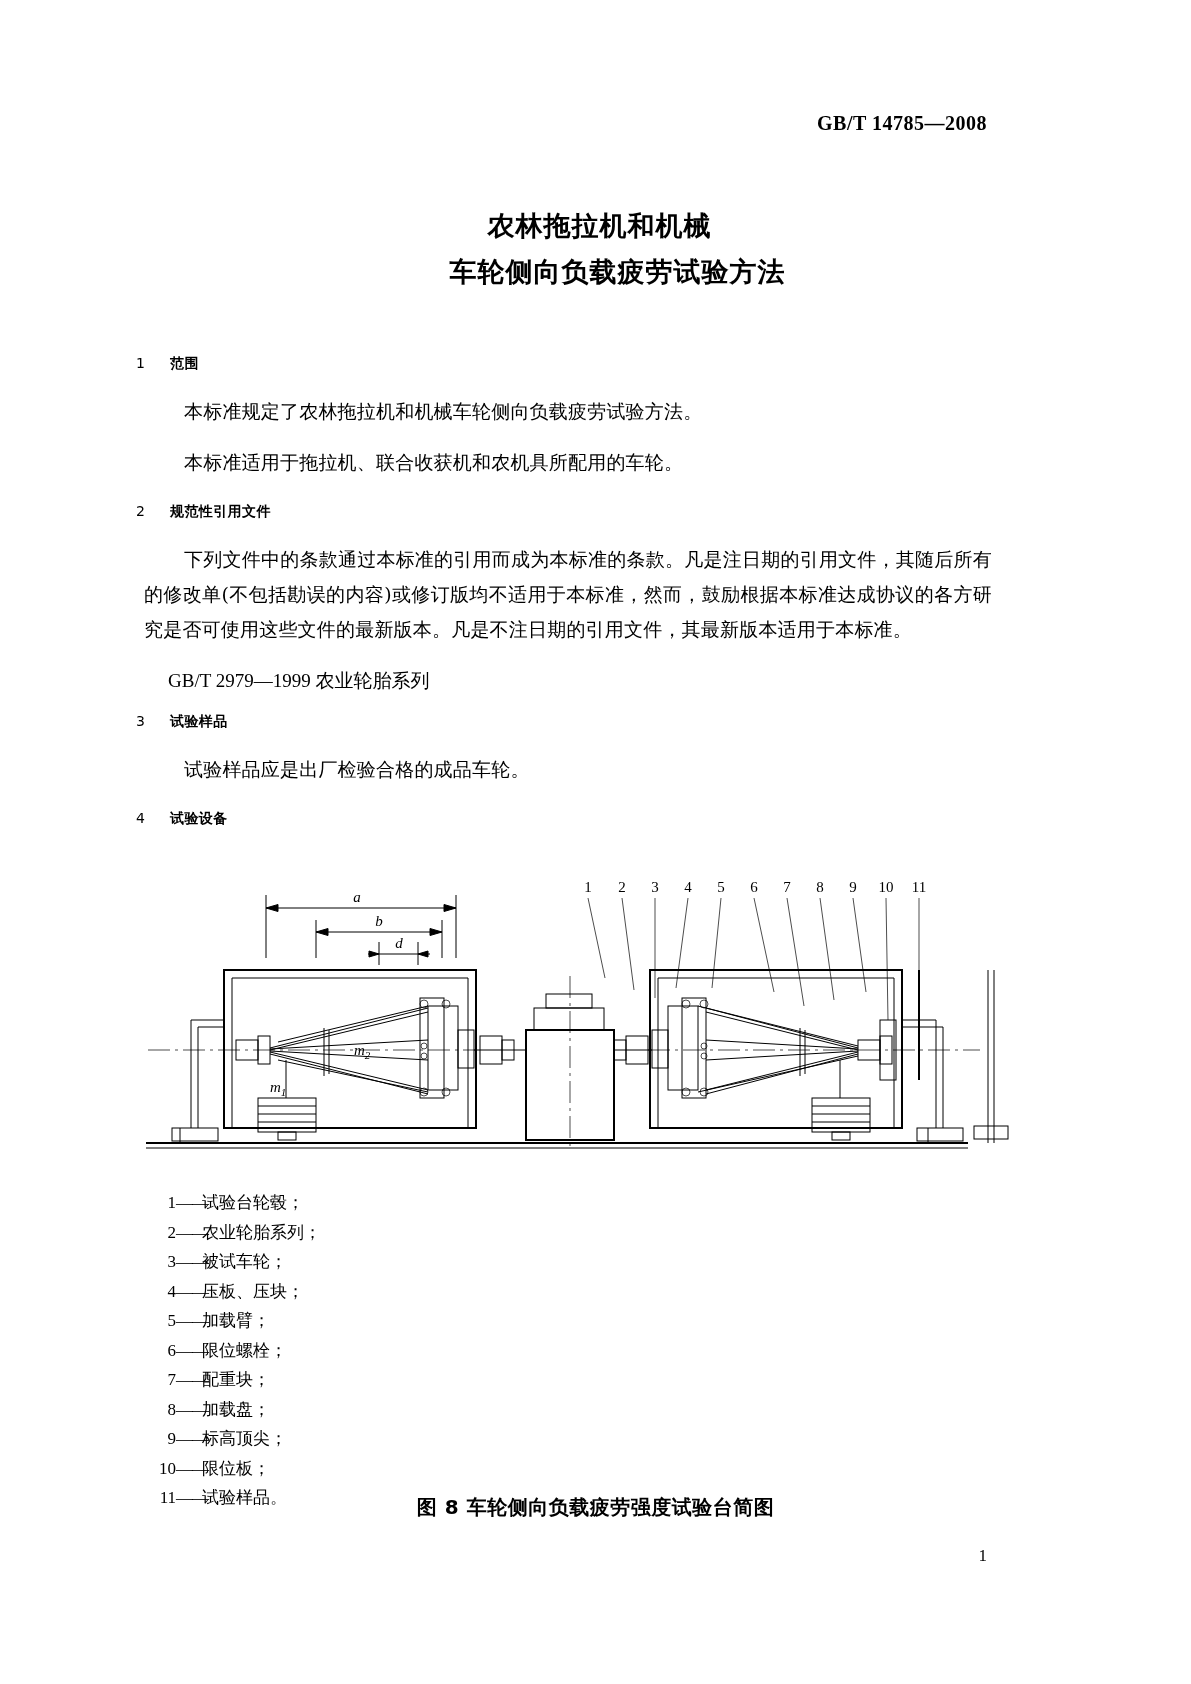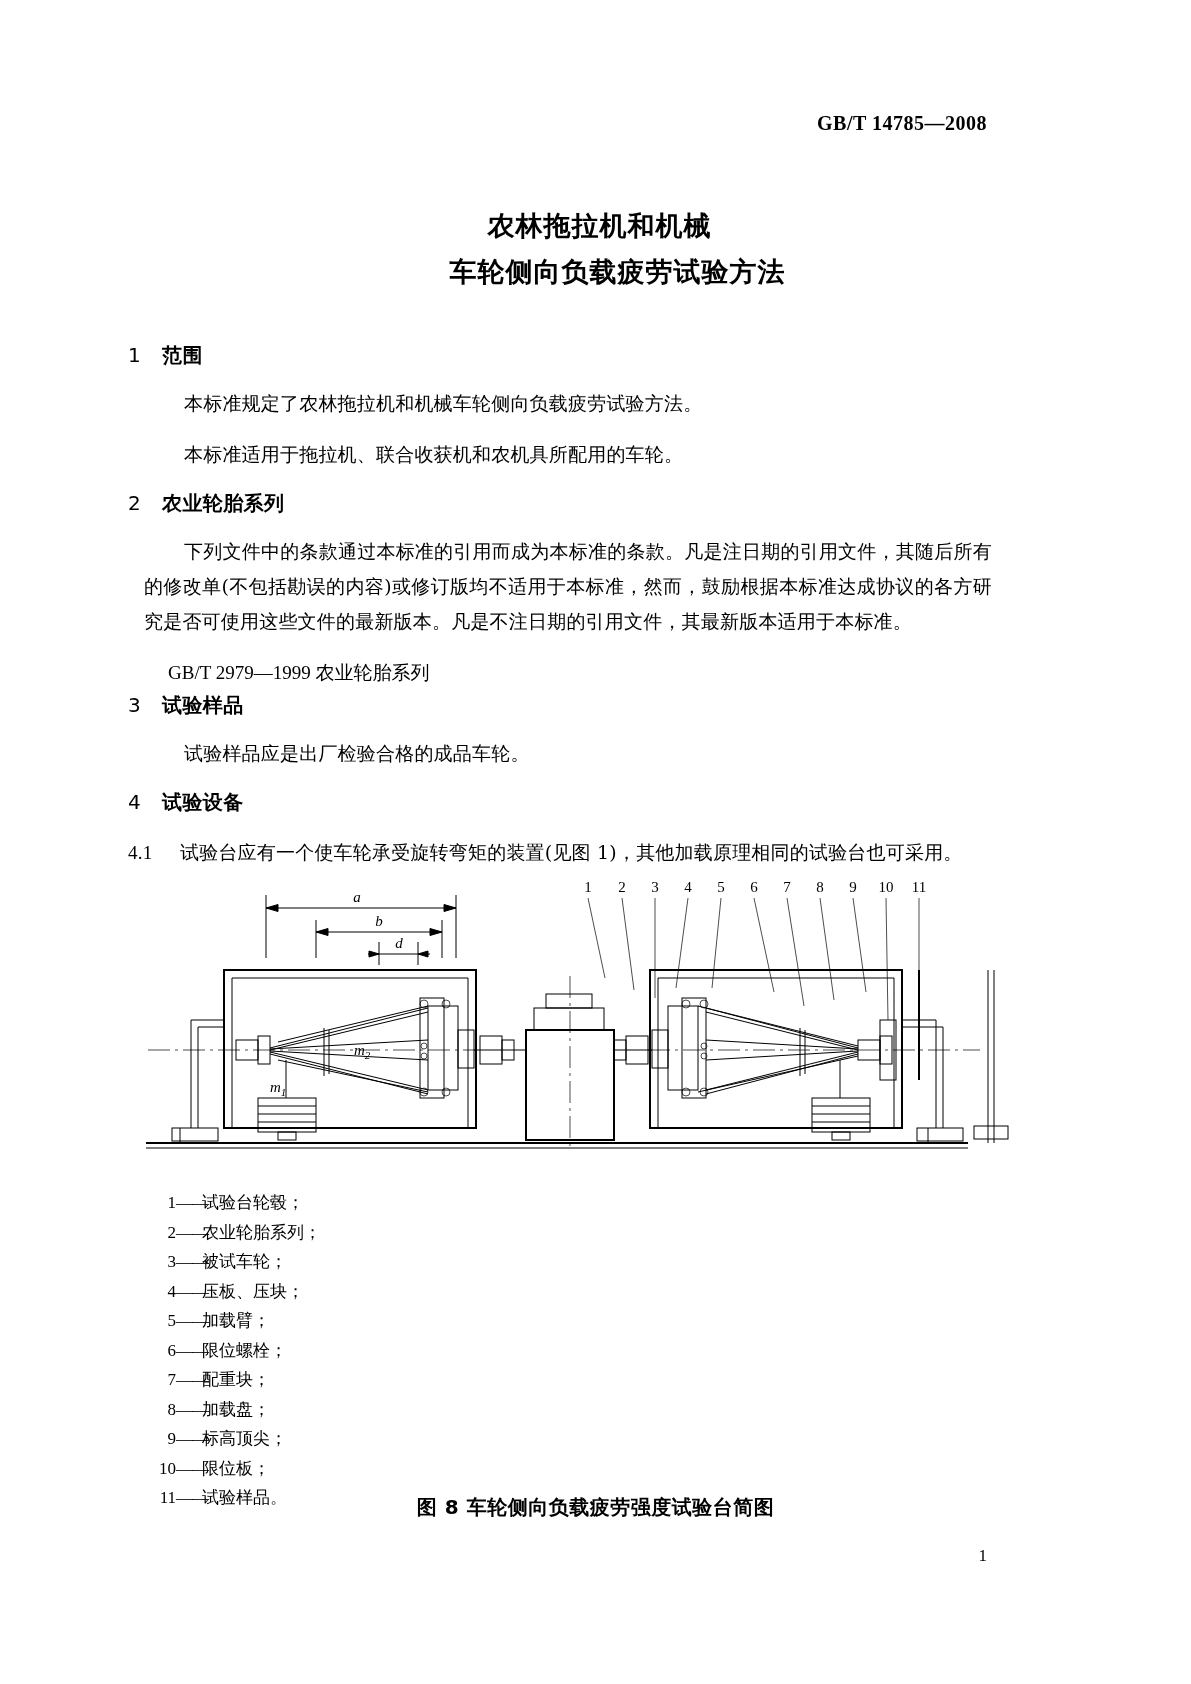--- a/index.html
+++ b/index.html
@@ -46,24 +46,24 @@
 
   
   .body {
     position: absolute;
     left: 128px;
     top: 340px;
     width: 880px;
   }
 
   h2.clause {
-    margin: 0;
+    margin: 8px;
     font-family: "DejaVu Sans", "Liberation Sans", sans-serif;
     font-weight: bold;
-    font-size: 20px;
+    font-size: 14px;
     line-height: 30px;
     letter-spacing: 0.4px;
   }
   h2.clause .num {
     display: inline-block;
     width: 34px;
     font-weight: normal;
   }
   .gap-before { margin-top: 22px; }
   .gap-after  { margin-bottom: 6px; }
@@ -171,36 +171,33 @@
 
   <div class="body">
 
     <h2 class="clause gap-after">
       <span class="num">1</span><span>范围</span>
     </h2>
     <p class="para">本标准规定了农林拖拉机和机械车轮侧向负载疲劳试验方法。</p>
     <p class="para">本标准适用于拖拉机、联合收获机和农机具所配用的车轮。</p>
 
     <h2 class="clause gap-before gap-after">
-      <span class="num">2</span><span>农业轮胎系列</span>
+      <span class="num">2</span><span>规范性引用文件</span>
     </h2>
     <p class="para">下列文件中的条款通过本标准的引用而成为本标准的条款。凡是注日期的引用文件，其随后所有的修改单(不包括勘误的内容)或修订版均不适用于本标准，然而，鼓励根据本标准达成协议的各方研究是否可使用这些文件的最新版本。凡是不注日期的引用文件，其最新版本适用于本标准。</p>
     <p class="ref">GB/T 2979—1999    农业轮胎系列</p>
 
     <h2 class="clause gap-before gap-after">
       <span class="num">3</span><span>试验样品</span>
     </h2>
     <p class="para">试验样品应是出厂检验合格的成品车轮。</p>
 
     <h2 class="clause gap-before">
       <span class="num">4</span><span>试验设备</span>
     </h2>
-    <p class="subclause" style="margin-top:18px;">
-      <span class="sn">4.1</span><span>试验台应有一个使车轮承受旋转弯矩的装置(见图 1)，其他加载原理相同的试验台也可采用。</span>
-    </p>
   </div>
 
   <div class="figure-wrap">
     <svg class="figure-svg" width="935" height="300" viewBox="0 0 935 300">
 
       <g stroke="#000" stroke-width="1" fill="none">
         <line x1="138" y1="15" x2="138" y2="78"></line>
         <line x1="328" y1="15" x2="328" y2="78"></line>
         <line x1="138" y1="28" x2="328" y2="28"></line>
         <path d="M138 28 L150 24.5 L150 31.5 Z" fill="#000"></path>

